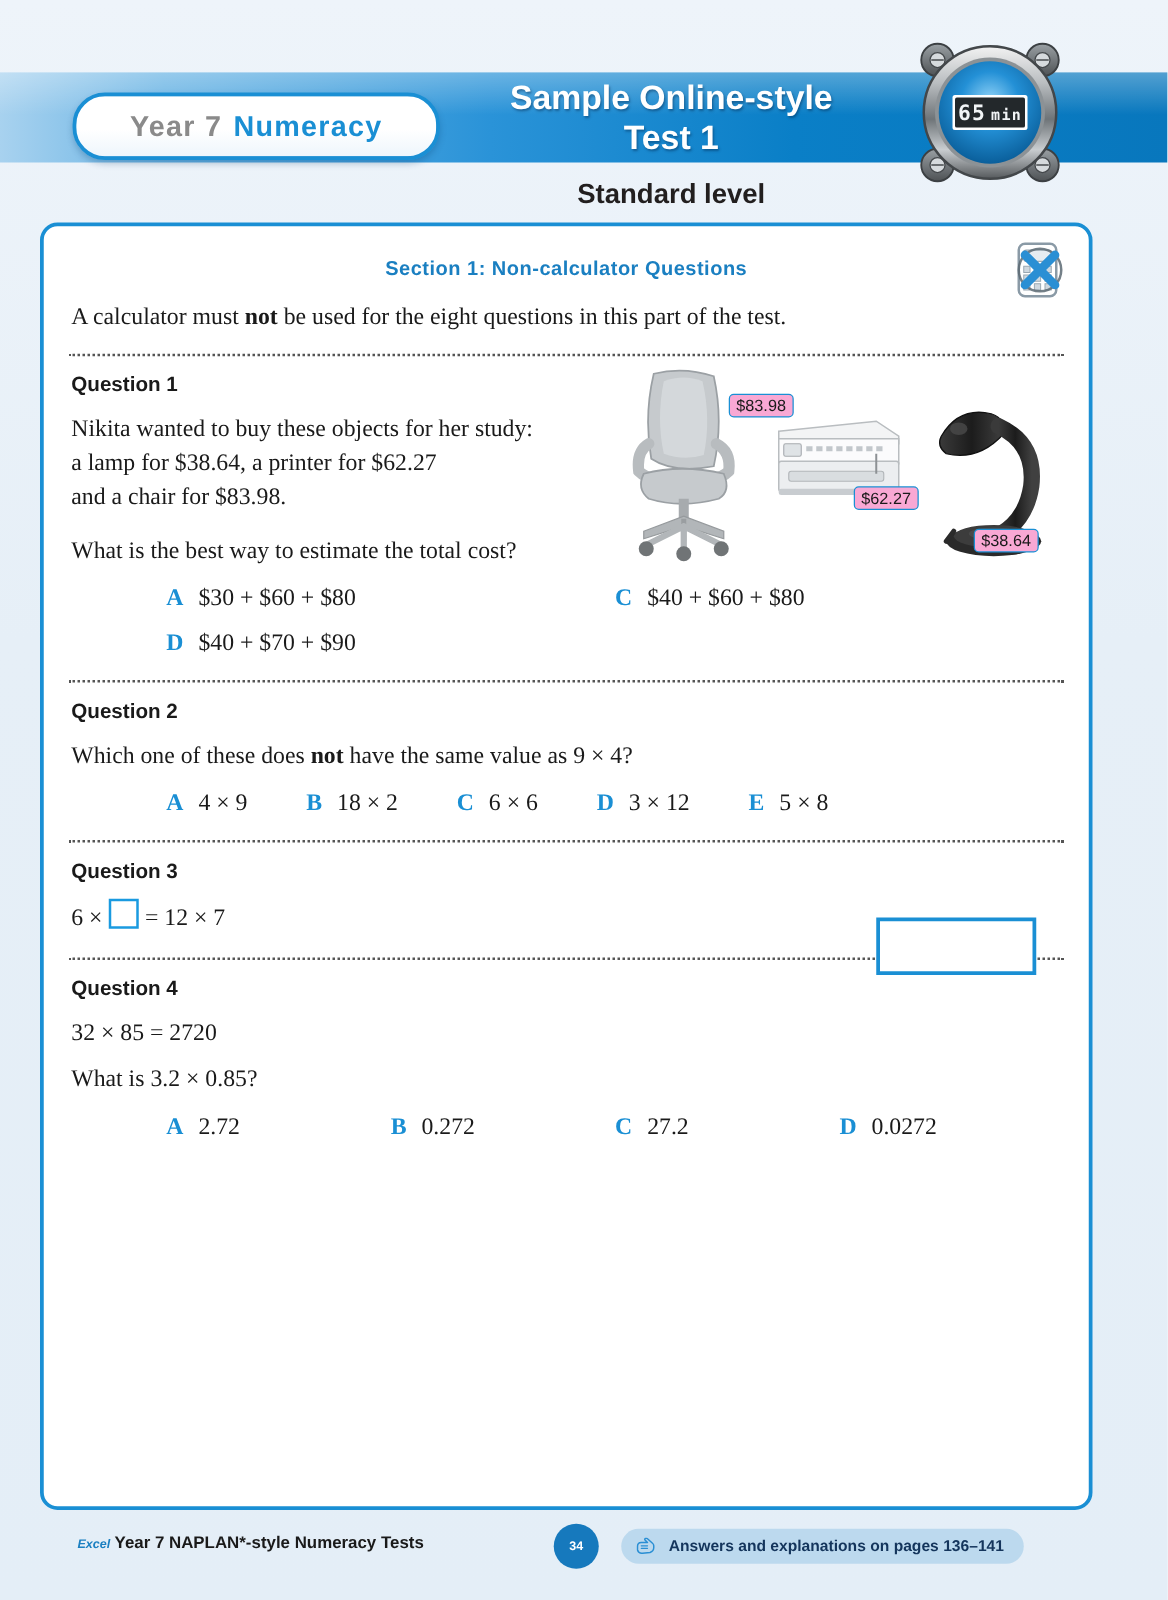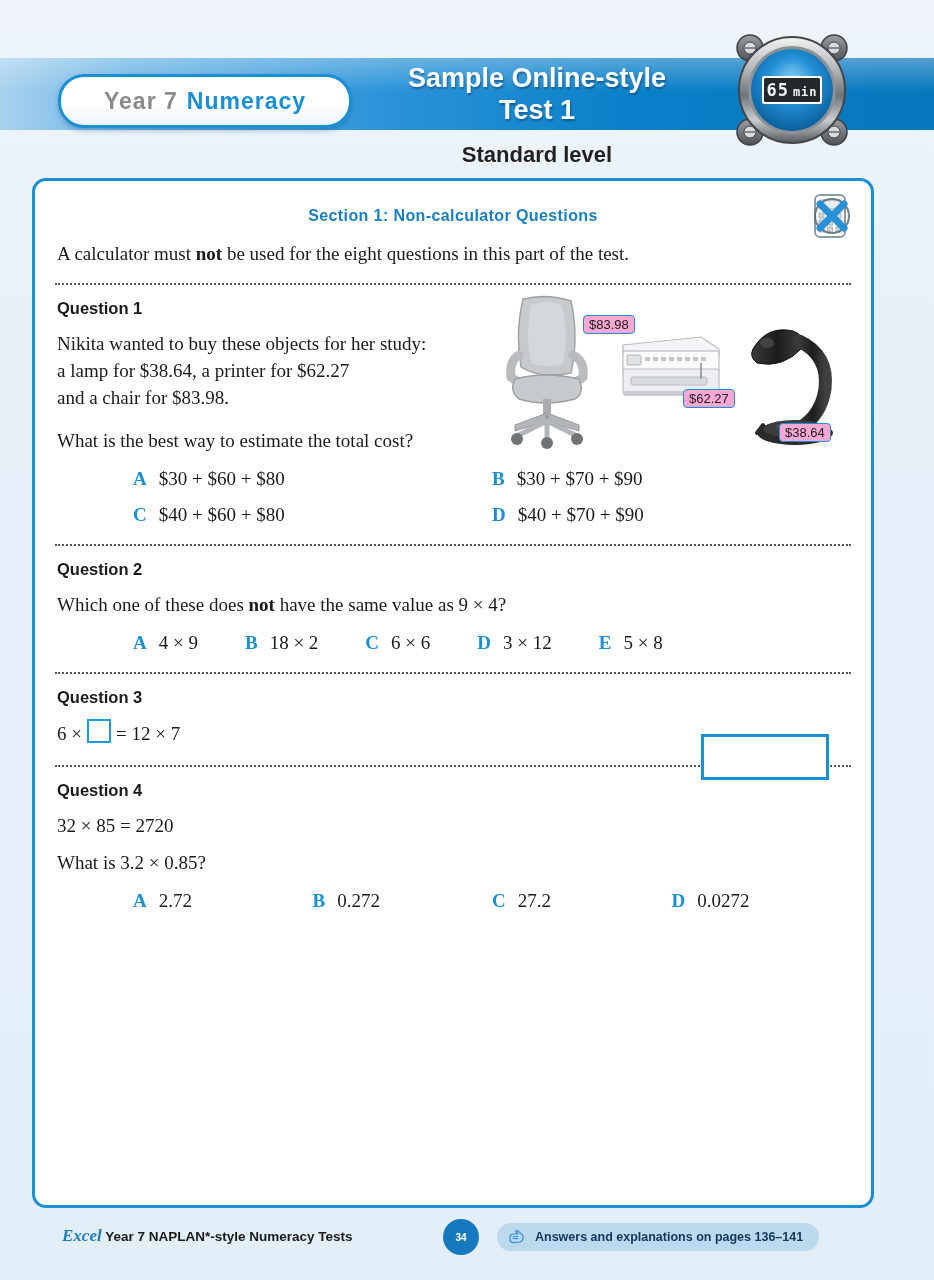--- a/index.html
+++ b/index.html
@@ -111,21 +111,21 @@
   .answerbox {
     position:absolute; right: 22px; width:128px; height:46px;
     border:3px solid #1a8fd4; background:#fff; box-sizing:border-box;
   }
 
   
   .footer { position:absolute; left:0; top:1218px; width:934px; height:40px; }
   .f-left {
     position:absolute; left:62px; top:8px; font-size:13.5px; color:#1a1a1a; font-weight:bold;
   }
-  .f-left .ex { color:#1a7fc1; font-family:Liberation Serif, serif; font-style:italic; font-weight:bold; font-size:17px; }
+  .f-left .ex { color:#1a7fc1; font-family:Liberation Sans, sans-serif; font-style:italic; font-weight:bold; font-size:10px; }
   .pagenum {
     position:absolute; left:443px; top:1px; width:36px; height:36px; border-radius:50%;
     background:#1679bd; color:#fff; font-weight:bold; font-size:10px;
     display:flex; align-items:center; justify-content:center;
   }
   .ansbar {
     position:absolute; left:497px; top:5px; height:28px; border-radius:14px;
     background:#bcd9ee; color:#14355c; font-size:12.5px; font-weight:bold;
     display:flex; align-items:center; padding: 0 16px 0 12px;
   }
@@ -299,23 +299,20 @@
           <span>a lamp for $38.64, a printer for $62.27</span><br>
           <span>and a chair for $83.98.</span>
         </p>
         <p class="q-text" style="margin-top:16px;">What is the best way to estimate the total cost?</p>
 
         <div class="opts grid2">
           <div class="opt">
             <span class="lt">A</span><span>$30 + $60 + $80</span>
           </div>
           <div class="opt">
-            <span class="lt">B</span><span>$30 + $70 + $90</span>
-          </div>
-          <div class="opt">
             <span class="lt">C</span><span>$40 + $60 + $80</span>
           </div>
           <div class="opt">
             <span class="lt">D</span><span>$40 + $70 + $90</span>
           </div>
         </div>
       </div>
 
       <hr class="sep">
       <div>

